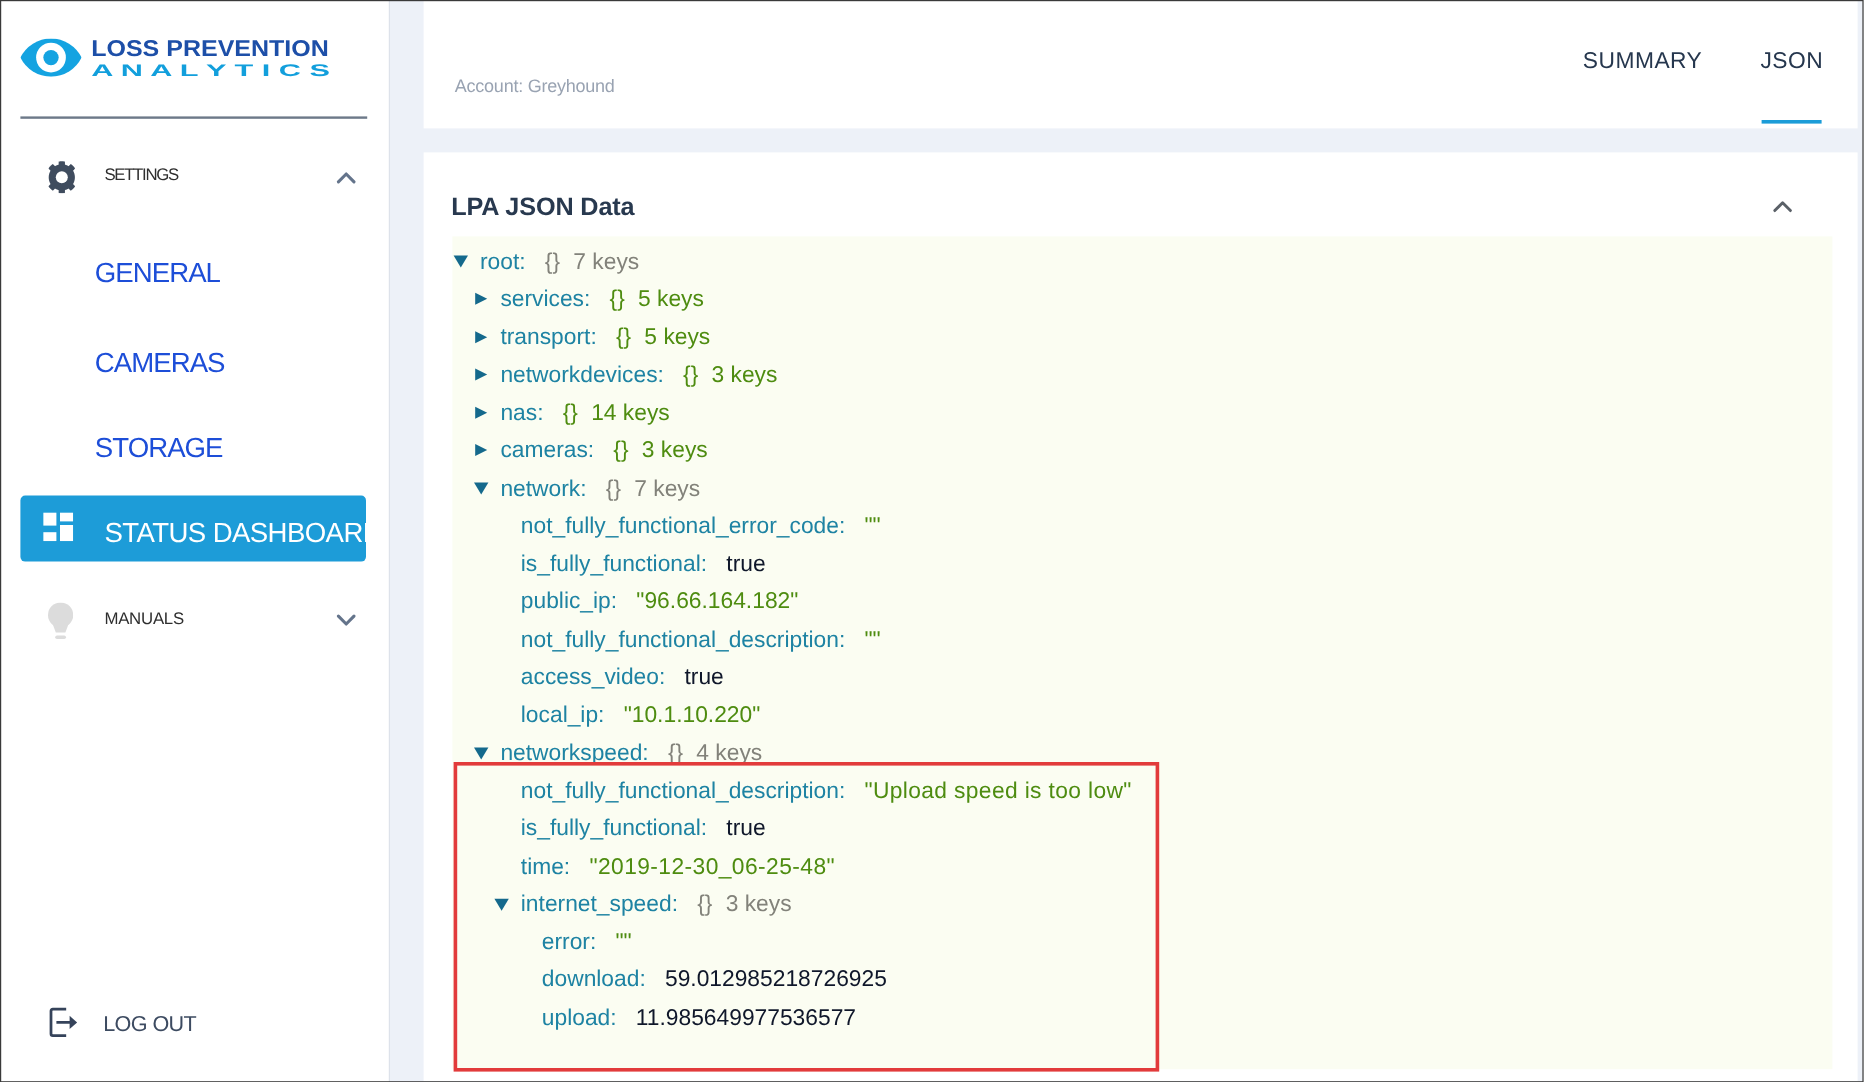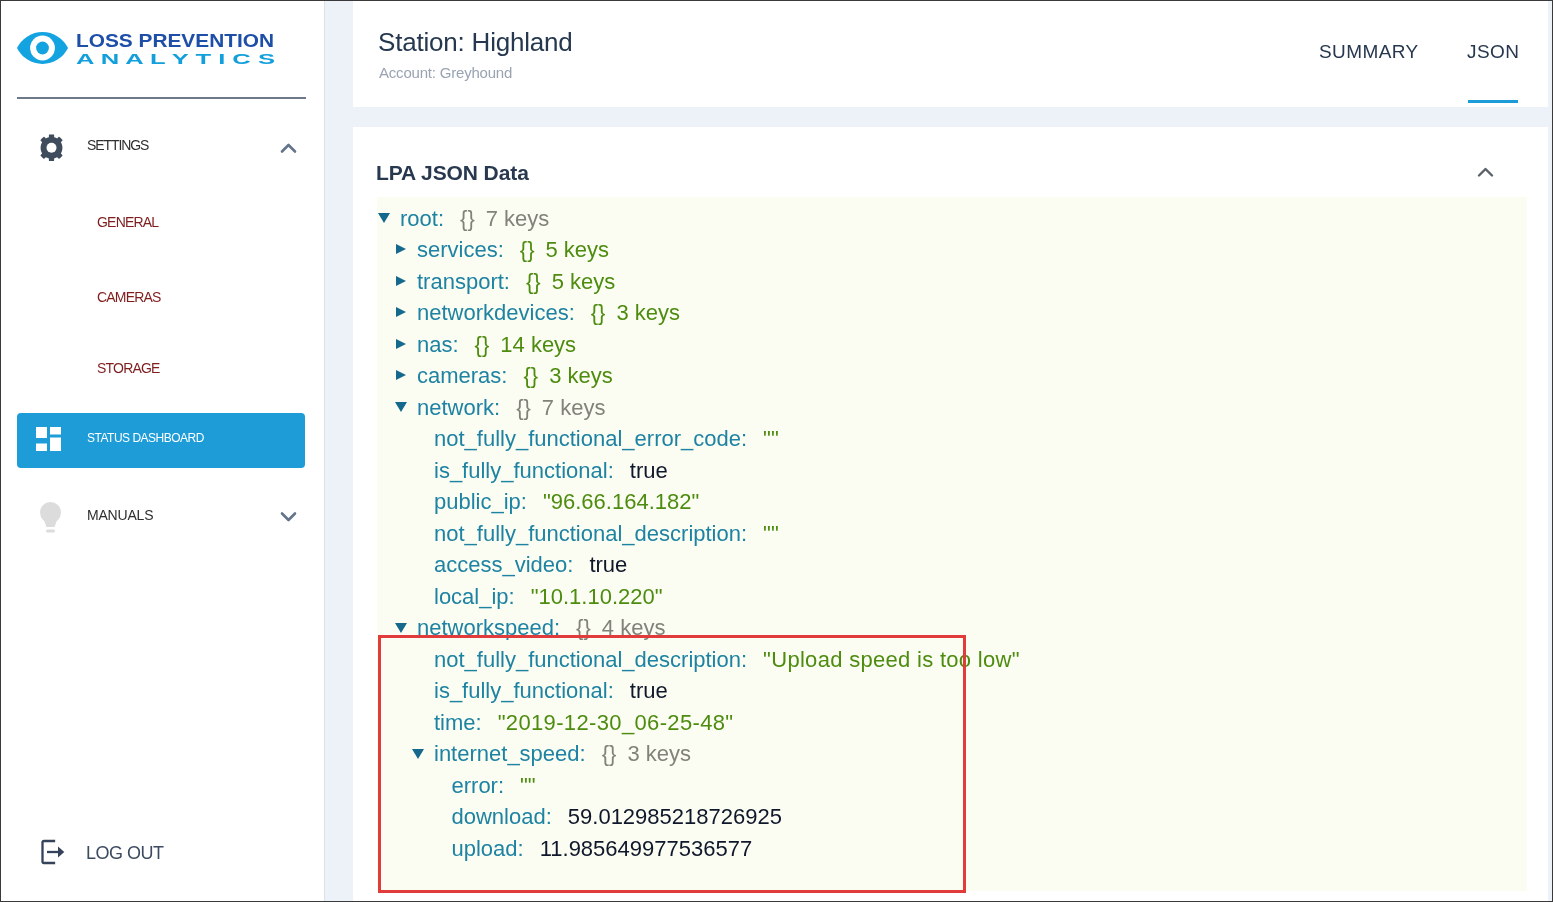--- a/index.html
+++ b/index.html
@@ -6,40 +6,40 @@
 html,body { width:1553px; height:902px; }
 body { font-family:"Liberation Sans", sans-serif; background:#edf1f8; position:relative; overflow:hidden; }
 .frame { position:absolute; inset:0; border:1.5px solid #3a3a3a; z-index:90; pointer-events:none; }
 
 .side { position:absolute; left:0; top:0; width:325px; height:902px; background:#fff; border-right:1px solid #dde2ea; }
 .logo-eye { position:absolute; left:17px; top:31.5px; }
 .lp1 { position:absolute; left:76px; top:31.5px; width:198px; }
 .lp2 { position:absolute; left:76px; top:51.5px; width:201px; }
 .divider { position:absolute; left:17px; top:97.3px; width:289px; height:1.8px; background:#6d7989; }
 .mitem { position:absolute; left:87px; font-size:14px; letter-spacing:-1.1px; color:#2f2f2f; white-space:nowrap; }
-.msub { position:absolute; left:97px; font-size:14px; letter-spacing:-0.8px; color:#7f1d1d; white-space:nowrap; }
+.msub { position:absolute; left:79px; font-size:23px; letter-spacing:-0.8px; color:#1d4ed8; white-space:nowrap; }
 .sdbtn { position:absolute; left:17px; top:413px; width:288px; height:55px; background:#1d9cd8; border-radius:4px; }
-.sdbtn span { position:absolute; left:70px; top:18px; font-size:12px; letter-spacing:-0.5px; color:#fff; white-space:nowrap; }
+.sdbtn span { position:absolute; left:70px; top:18px; font-size:23px; letter-spacing:-0.5px; color:#fff; white-space:nowrap; }
 .gear { position:absolute; left:38px; top:134px; }
 .chev { position:absolute; left:280px; }
 .bulb { position:absolute; left:40px; top:502px; }
 .lgout { position:absolute; left:40px; top:839px; }
 .logout-t { position:absolute; left:86px; top:843px; font-size:18px; letter-spacing:-0.5px; color:#3d4b61; }
 
 .hcard { position:absolute; left:353px; top:0; width:1195px; height:107px; background:#fff; }
 .h1 { position:absolute; left:25px; top:26.5px; font-size:26px; letter-spacing:-0.2px; color:#25384f; }
 .h2 { position:absolute; left:26px; top:63.5px; font-size:15px; letter-spacing:-0.2px; color:#99a3b2; }
 .tab { position:absolute; top:40.5px; font-size:19px; letter-spacing:0.4px; color:#26374e; }
 .tab-sum { left:966px; }
 .tab-json { left:1114px; }
 .tabline { position:absolute; left:1114.5px; top:100px; width:50px; height:2.5px; background:#1b9cd8; }
 .jcard { position:absolute; left:353px; top:127px; width:1195px; height:774px; background:#fff; }
 .jtitle { position:absolute; left:23px; top:34px; font-size:21px; font-weight:bold; letter-spacing:-0.1px; color:#28394f; }
 .jchev { position:absolute; left:1124px; top:39px; }
-.tree { position:absolute; left:24px; top:70px; width:1150px; height:693.5px; background:#fbfdf2; padding-top:5.5px; font-size:22px; }
+.tree { position:absolute; left:24px; top:70px; width:1150px; height:693.5px; background:#fbfdf2; padding-top:5.5px; font-size:19px; }
 .row { position:relative; height:31.5px; line-height:31.5px; white-space:nowrap; }
 .l0 { padding-left:23px; } .l1 { padding-left:40px; } .l2 { padding-left:57px; } .l3 { padding-left:74.5px; }
 .cd, .cr { position:absolute; top:50%; width:0; height:0; }
 .cd { border-left:6px solid transparent; border-right:6px solid transparent; border-top:10px solid #14698c; margin-top:-5px; }
 .cr { border-top:5.5px solid transparent; border-bottom:5.5px solid transparent; border-left:10px solid #14698c; margin-top:-5.5px; }
 .k { color:#1e83a3; }
 .g { color:#4e8c10; }
 .o { color:#0f172a; }
 .m { color:#82827a; }
 .gap { display:inline-block; width:16px; }
@@ -99,21 +99,20 @@
 
   <svg class="lgout" width="26" height="26" viewBox="0 0 26 26">
     <path d="M14,2 L4,2 C3,2 2.5,2.6 2.5,3.5 L2.5,22.5 C2.5,23.4 3,24 4,24 L14,24" fill="none" stroke="#35435a" stroke-width="2.3" stroke-linecap="square"></path>
     <line x1="7" y1="13" x2="19.5" y2="13" stroke="#35435a" stroke-width="2.3"></line>
     <path d="M18,7.5 L24.3,13 L18,18.5 Z" fill="#35435a"></path>
   </svg>
   <div class="logout-t">LOG OUT</div>
 </div>
 
 <div class="hcard">
-  <div class="h1">Station: Highland</div>
   <div class="h2">Account: Greyhound</div>
   <div class="tab tab-sum">SUMMARY</div>
   <div class="tab tab-json">JSON</div>
   <div class="tabline"></div>
 </div>
 
 <div class="jcard">
   <div class="jtitle">LPA JSON Data</div>
   <svg class="jchev" width="17" height="12" viewBox="0 0 17 12">
       <path d="M2,9.5 L8.5,3 L15,9.5" fill="none" stroke="#5b6168" stroke-width="2.4" stroke-linecap="round" stroke-linejoin="round"></path>

